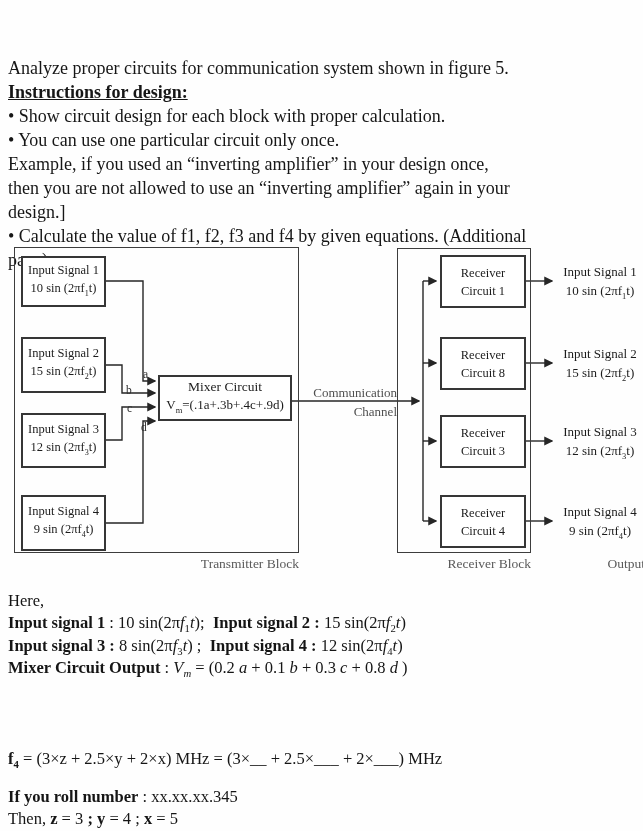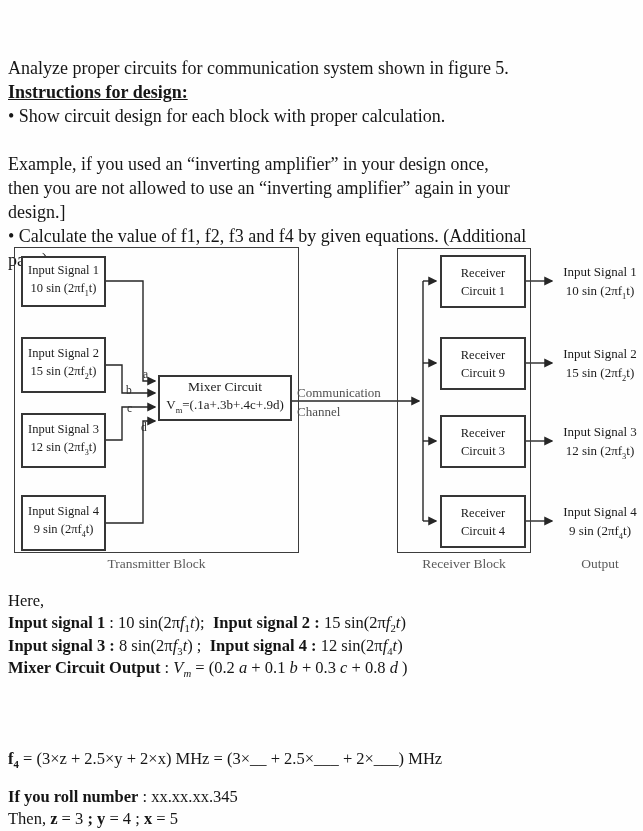--- a/index.html
+++ b/index.html
@@ -17,38 +17,39 @@
   .wires { position:absolute; left:0; top:0; width:643px; height:345px; z-index:0; }
   .w { fill:none; stroke:#262626; stroke-width:1.4; }
   .orect { position:absolute; border:1.6px solid #3d3d3d; z-index:1; }
   .bx { position:absolute; border:2px solid #363636; background:#fff; z-index:2;
         display:flex; flex-direction:column; align-items:center; justify-content:center;
         text-align:center; font-size:12.5px; line-height:18px; color:#1c1c1c; }
   .bx .frm { font-size:12.5px; }
   .mixer { font-size:13.5px; }
   .mixer .frm { font-size:13px; }
   .wl { position:absolute; font-size:11.5px; color:#2e2e2e; z-index:3; line-height:11px; }
-  .chl { position:absolute; width:100px; text-align:left; font-size:13px; line-height:15px;
+  .chl { position:absolute; width:100px; text-align:right; font-size:13px; line-height:15px;
          color:#4f4f4f; z-index:3; }
   .outtxt { position:absolute; width:90px; text-align:center; font-size:13px; line-height:19px;
             color:#1c1c1c; z-index:2; }
-  .cap { position:absolute; text-align:center; font-size:13.5px; color:#5a5a5a; z-index:2; }
+  .cap { position:absolute; text-align:right; font-size:13.5px; color:#5a5a5a; z-index:2; }
 
   
   .bl { position:absolute; left:8px; font-size:16.5px; line-height:21px; white-space:pre; color:#151515; }
   sub { font-size:0.65em; }
 </style>
 </head>
 <body>
 
 <div class="page">
 
   <p class="tl" style="top:9px">Analyze proper circuits for communication system shown in figure 5.</p>
   <p class="tl bold uline" style="top:33px">Instructions for design:</p>
   <p class="tl" style="top:57px">• Show circuit design for each block with proper calculation.</p>
+  <p class="tl" style="top:81px">• You can use one particular circuit only once.</p>
   <p class="tl" style="top:105px">Example, if you used an “inverting amplifier” in your design once,</p>
   <p class="tl" style="top:129px">then you are not allowed to use an “inverting amplifier” again in your</p>
   <p class="tl" style="top:153px">design.]</p>
   <p class="tl" style="top:177px">• Calculate the value of f1, f2, f3 and f4 by given equations. (Additional</p>
   <p class="tl" style="top:201px">page)</p>
 
   <div class="figure">
 
     <svg class="wires" viewBox="0 0 643 345">
       <defs>
@@ -104,21 +105,21 @@
 
     <div class="chl" style="left:297px;top:145px">Communication</div>
     <div class="chl" style="left:297px;top:164px">Channel</div>
 
     <div class="bx" style="left:440px;top:15px;width:86px;height:53px">
       <div>Receiver</div>
       <div>Circuit 1</div>
     </div>
     <div class="bx" style="left:440px;top:97px;width:86px;height:53px">
       <div>Receiver</div>
-      <div>Circuit 9</div>
+      <div>Circuit 8</div>
     </div>
     <div class="bx" style="left:440px;top:175px;width:86px;height:53px">
       <div>Receiver</div>
       <div>Circuit 3</div>
     </div>
     <div class="bx" style="left:440px;top:255px;width:86px;height:53px">
       <div>Receiver</div>
       <div>Circuit 4</div>
     </div>
 

